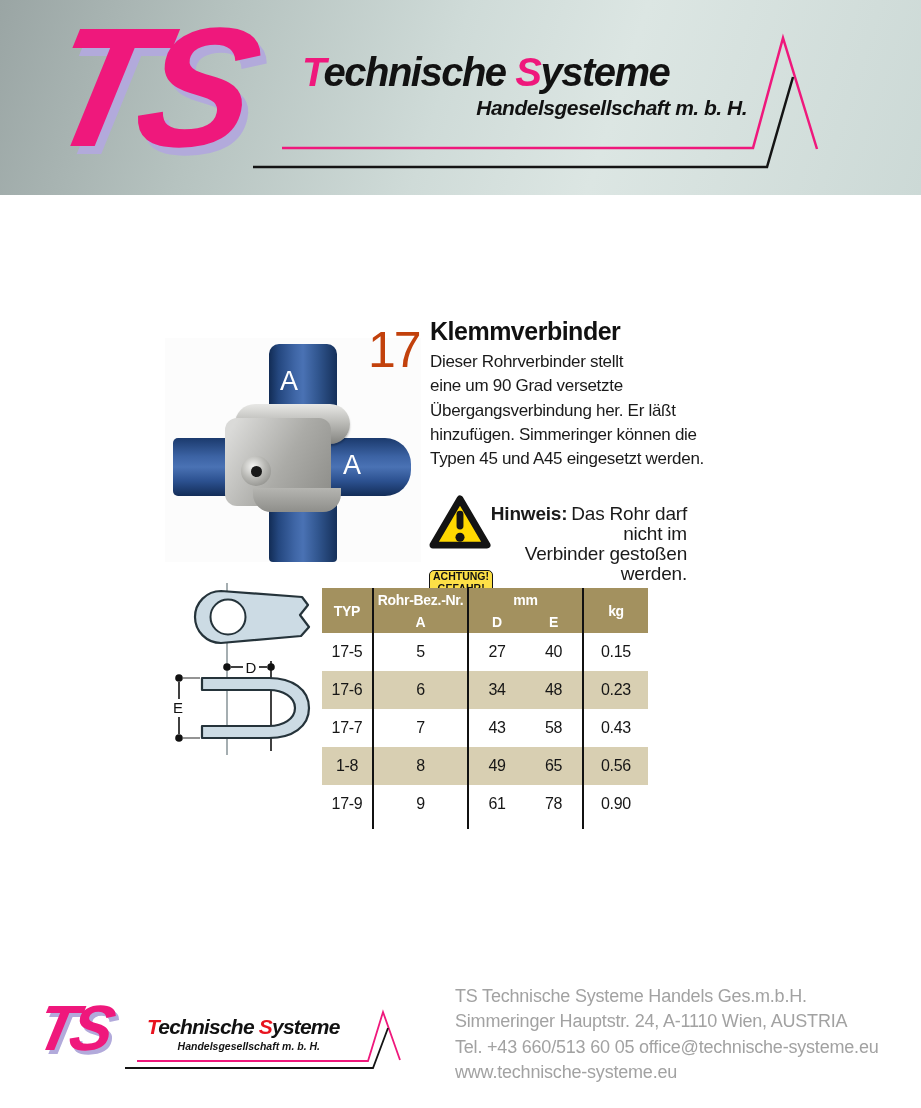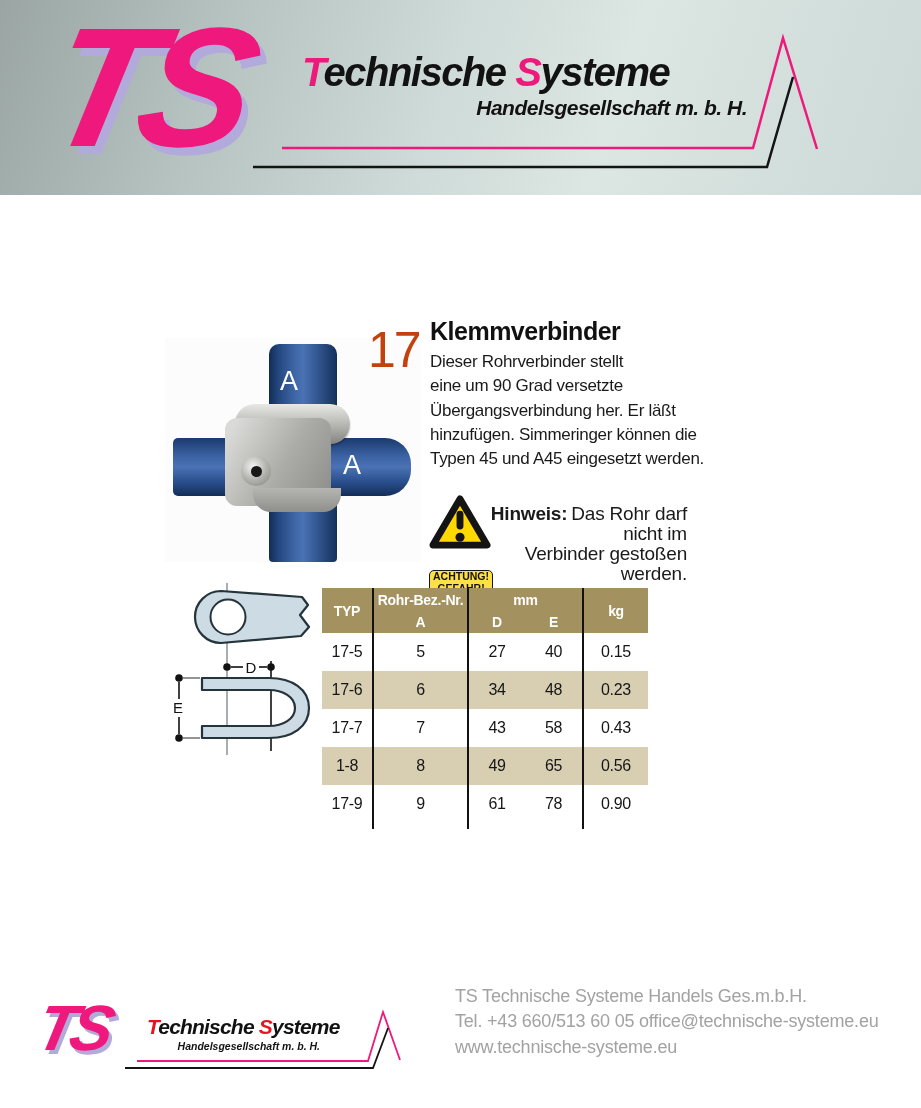--- a/index.html
+++ b/index.html
@@ -222,18 +222,19 @@
   <div>
     <div class="ts-small">TS</div>
     <div class="fbrand1"><span class="pk">T</span><span>echnische </span><span class="pk">S</span><span>ysteme</span></div>
     <div class="fbrand2">Handelsgesellschaft m. b. H.</div>
     <svg class="flines" viewBox="0 0 290 70">
       <polyline points="17,56 248,56 263,7 280,55" fill="none" stroke="#ef187c" stroke-width="1.8"></polyline>
       <polyline points="5,63 253,63 268,23" fill="none" stroke="#141414" stroke-width="1.8"></polyline>
     </svg>
     <div class="fcontact">
       <div>TS Technische Systeme Handels Ges.m.b.H.</div>
+      <div>Simmeringer Hauptstr. 24, A-1110  Wien, AUSTRIA</div>
       <div>Tel. +43 660/513 60 05 office@technische-systeme.eu</div>
       <div>www.technische-systeme.eu</div>
     </div>
   </div>
 
 </div>
 
 </body></html>

